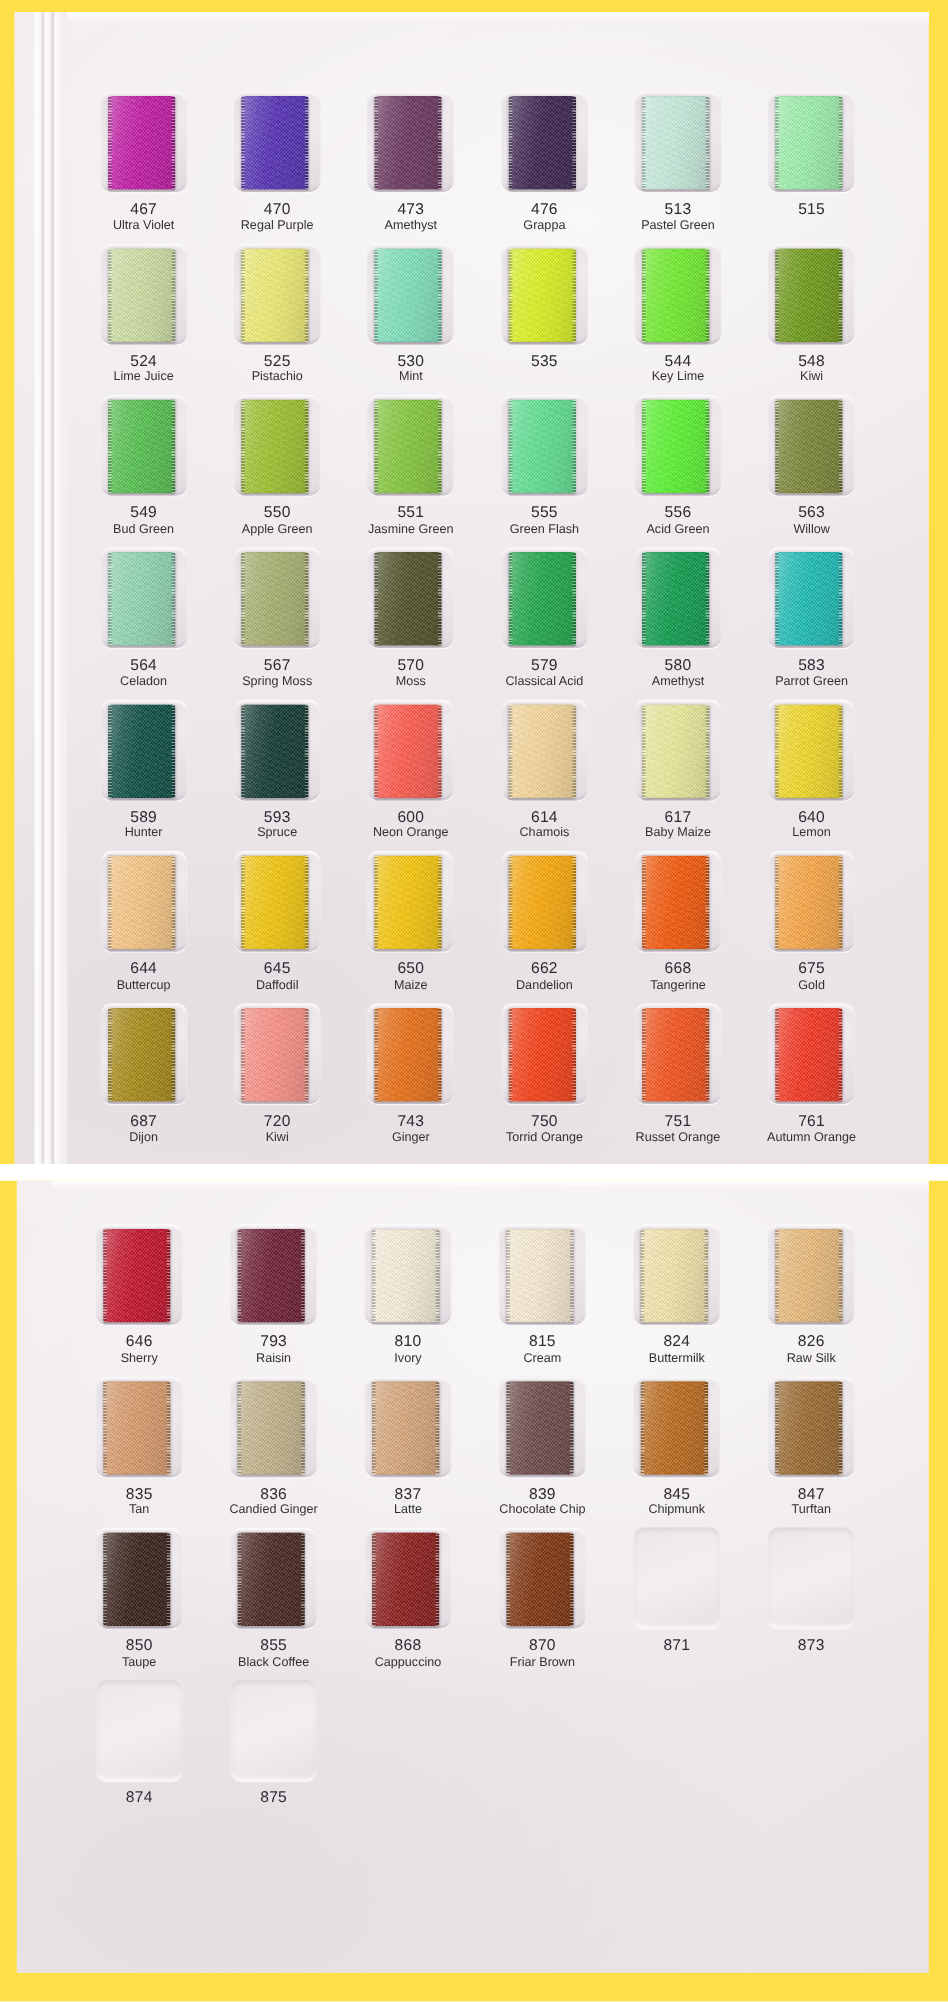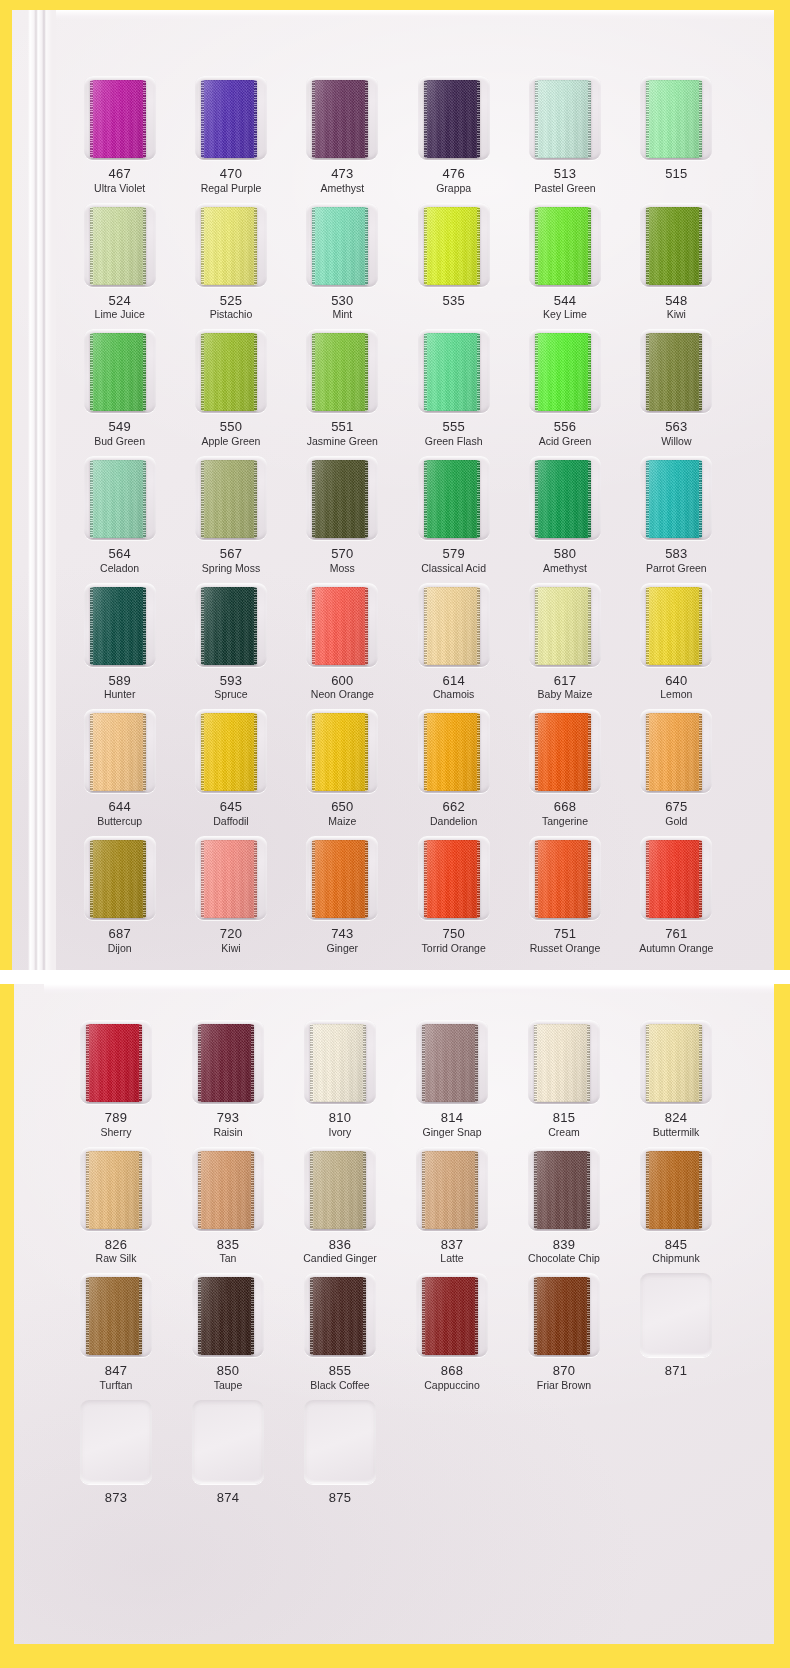--- a/index.html
+++ b/index.html
@@ -483,43 +483,36 @@
 
   <div class="card" id="card-lower" style="left:14px; top:984px; width:760px; height:660px;">
     <div class="card-inner">
       <div class="card-sheen"></div>
       <div class="card-top-bevel"></div>
       <div class="grid" id="grid-lower" style="left:46px; top:36px; width:672px; row-gap:9px;">
           <div class="cell">
             <div class="well">
               <div class="ribbon" style="background-color: rgb(197, 18, 42);"></div>
             </div>
-            <div class="code">789</div>
+            <div class="code">646</div>
             <div class="name">Sherry</div>
           </div>
           <div class="cell">
             <div class="well">
               <div class="ribbon" style="background-color: rgb(111, 32, 52);"></div>
             </div>
             <div class="code">793</div>
             <div class="name">Raisin</div>
           </div>
           <div class="cell">
             <div class="well">
               <div class="ribbon" style="background-color: rgb(247, 239, 219);"></div>
             </div>
             <div class="code">810</div>
             <div class="name">Ivory</div>
-          </div>
-          <div class="cell">
-            <div class="well">
-              <div class="ribbon" style="background-color: rgb(160, 129, 128);"></div>
-            </div>
-            <div class="code">814</div>
-            <div class="name">Ginger Snap</div>
           </div>
           <div class="cell">
             <div class="well">
               <div class="ribbon" style="background-color: rgb(248, 236, 211);"></div>
             </div>
             <div class="code">815</div>
             <div class="name">Cream</div>
           </div>
           <div class="cell">
             <div class="well">

